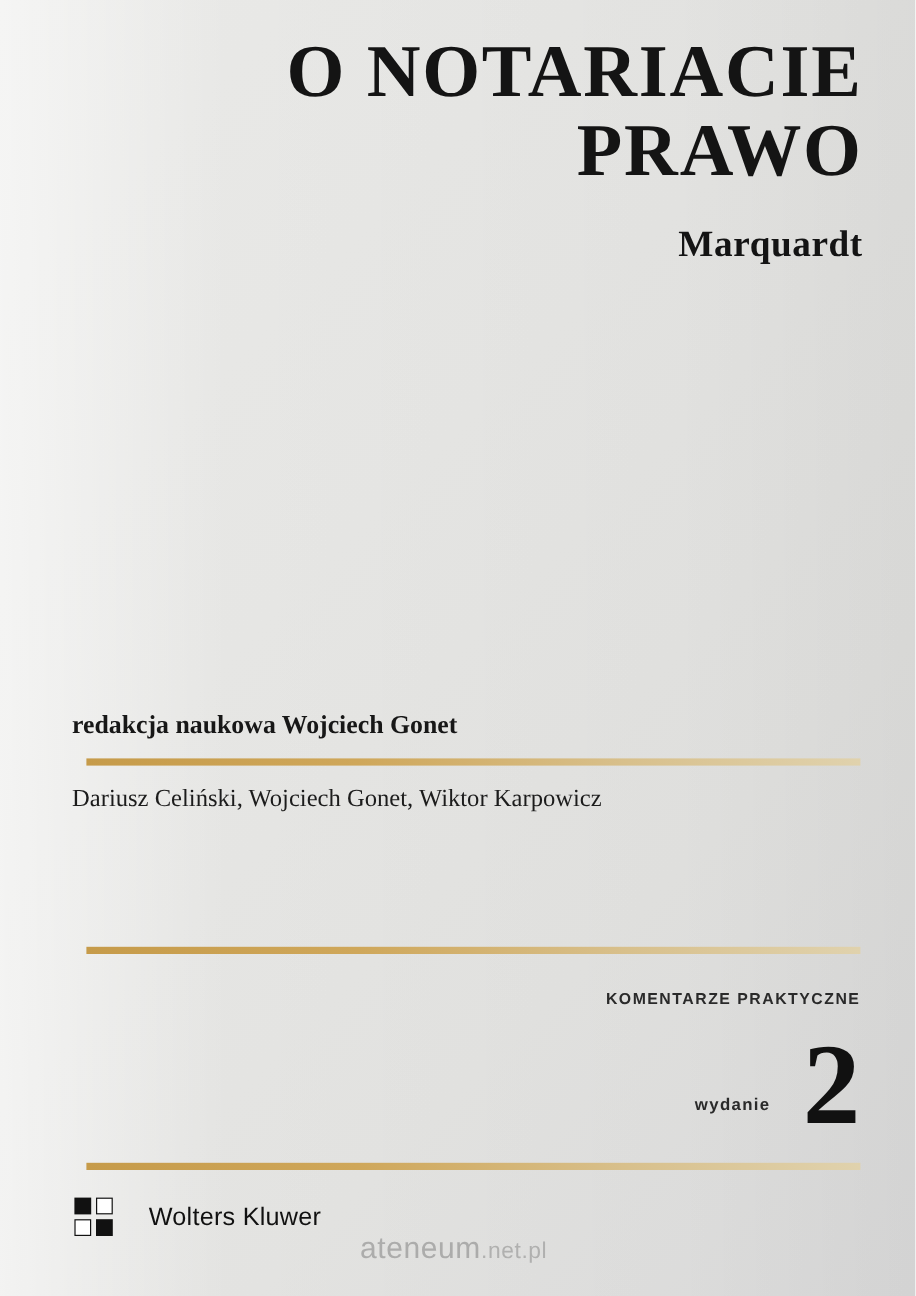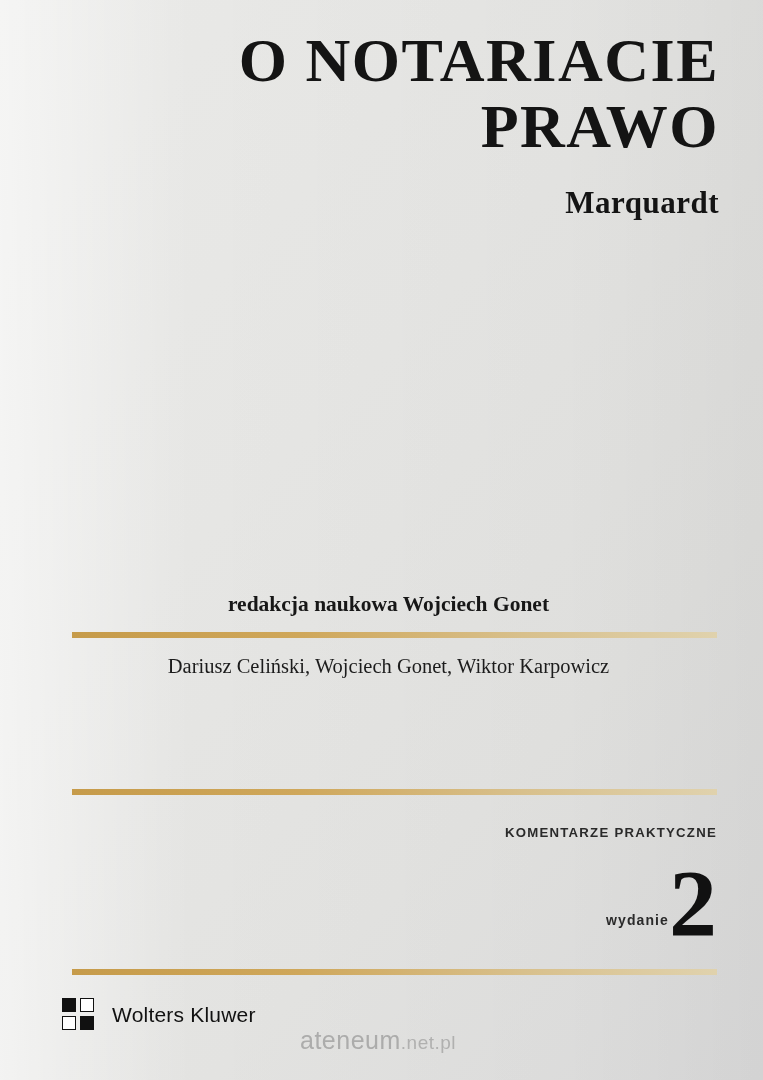--- a/index.html
+++ b/index.html
@@ -48,21 +48,21 @@
     letter-spacing: 0.5px;
     margin-top: 26px;
     color: #141414;
   }
 
   .editor-line {
     position: absolute;
     top: 592px;
     right: 46px;
     left: 60px;
-    text-align: center;
+    text-align: left;
     font-family: "Liberation Serif", serif;
     font-weight: bold;
     font-size: 21.5px;
     color: #171717;
   }
 
   .rule {
     position: absolute;
     height: 6px;
     left: 72px;
@@ -71,21 +71,21 @@
   }
   .rule.r1 { top: 632px; }
   .rule.r2 { top: 789px; }
   .rule.r3 { top: 969px; }
 
   .authors {
     position: absolute;
     top: 650px;
     right: 46px;
     left: 60px;
-    text-align: center;
+    text-align: left;
     font-family: "Liberation Serif", serif;
     font-size: 20.5px;
     line-height: 1.58;
     color: #1c1c1c;
   }
 
   .series {
     position: absolute;
     top: 825px;
     right: 46px;
@@ -97,21 +97,21 @@
     color: #2a2a2a;
   }
 
   .edition {
     position: absolute;
     right: 46px;
     top: 865px;
     display: flex;
     align-items: flex-end;
     justify-content: flex-end;
-    gap: 0;
+    gap: 27px;
   }
   .edition-label {
     font-family: "Liberation Sans", sans-serif;
     font-weight: bold;
     font-size: 14px;
     letter-spacing: 1.1px;
     color: #2a2a2a;
     padding-bottom: 16px;
   }
   .edition-number {
@@ -122,21 +122,21 @@
     color: #111111;
   }
 
   
   .publisher {
     position: absolute;
     left: 62px;
     bottom: 48px;
     display: flex;
     align-items: center;
-    gap: 16px;
+    gap: 28px;
   }
   .logo-mark {
     width: 34px;
     height: 34px;
     position: relative;
   }
   .logo-mark .sq {
     position: absolute;
     width: 14px;
     height: 14px;

